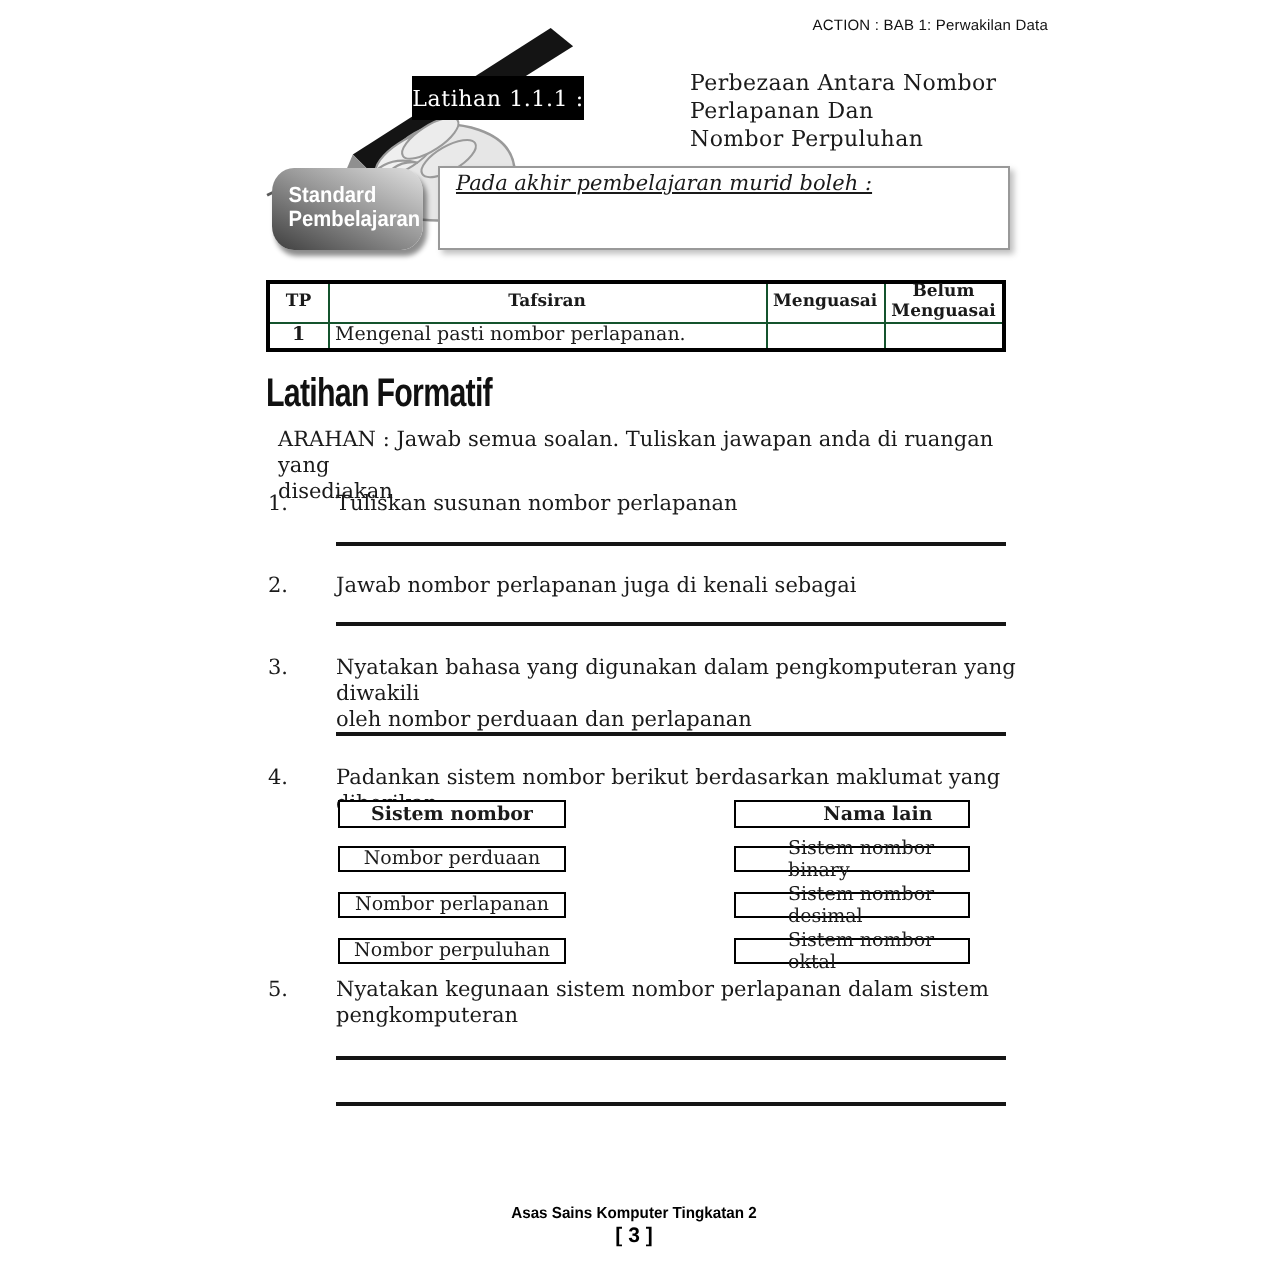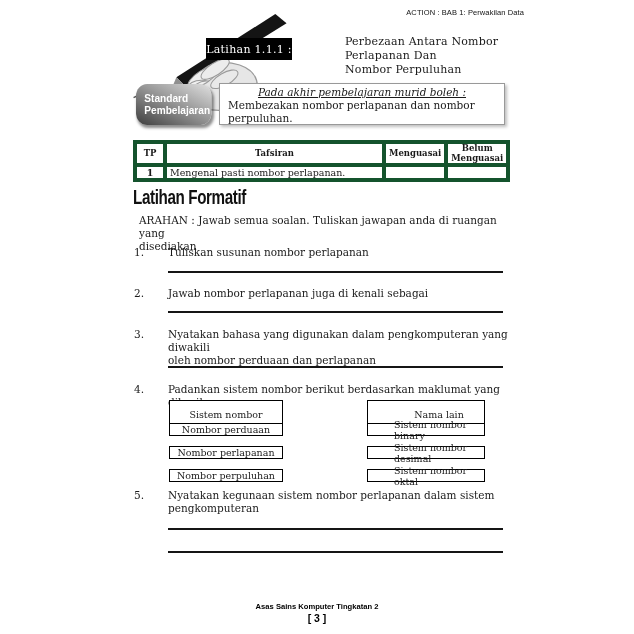--- a/index.html
+++ b/index.html
@@ -35,26 +35,26 @@
     color:#fff;font-family:"Liberation Sans",sans-serif;font-weight:bold;
     font-size:11px;line-height:12px;padding-top:8px;padding-left:9px;
     box-sizing:border-box;transform:scaleX(0.92);transform-origin:left top;
     white-space:pre-line;
   }
   .std-info{
     left:219px;top:83px;width:286px;height:42px;border:1px solid #999;
     box-shadow:2px 2px 3px rgba(0,0,0,0.25);background:#fff;
     padding:2px 8px;box-sizing:border-box;font-size:10.5px;line-height:13px;
   }
-  .std-info .intro{font-style:italic;text-decoration:underline;text-align:center;}
+  .std-info .intro{font-style:italic;text-decoration:underline;}
   .std-info .descr{white-space:pre-line;}
 
   
   .tp-table{left:133px;top:140px;border-collapse:collapse;table-layout:fixed;}
-  .tp-table td,.tp-table th{border:4px solid #14532d;padding:0 3px;box-sizing:border-box;}
+  .tp-table td,.tp-table th{border:1px solid #14532d;padding:0 3px;box-sizing:border-box;}
   .tp-table{border:2px solid #000;}
   .tp-table th{font-size:8.5px;font-weight:bold;text-align:center;height:20px;line-height:9.5px;}
   .tp-table td{font-size:9.5px;height:13px;}
   .col-tp{width:30px;} .col-taf{width:219px;} .col-m{width:53px;} .col-bm{width:59px;}
   .cell-tp{text-align:center;font-weight:bold;}
 
   
   .formatif-heading{
     left:133px;top:186px;font-family:"Liberation Sans",sans-serif;
     font-weight:bold;font-size:20px;letter-spacing:-0.5px;
@@ -70,21 +70,21 @@
   .q4{left:134px;top:383px;} .q5{left:134px;top:489px;}
   .answer-line{left:168px;width:335px;height:0;border-top:2px solid #151515;}
   .al-1{top:271px;} .al-2{top:311px;} .al-3{top:366px;} .al-5a{top:528px;} .al-5b{top:551px;}
 
   
   .match-box{
     position:absolute;height:13px;border:1px solid #000;background:#fff;
     display:flex;align-items:center;justify-content:center;
     font-size:9.5px;box-sizing:border-box;
   }
-  .match-header{font-weight:normal;border-width:1.5px;height:29px;}
+  .match-header{font-weight:bold;border-width:1.5px;height:14px;}
   .mcol-left{left:169px;width:114px;}
   .mcol-right{left:367px;width:118px;padding-left:26px;}
   .mrow-h{top:400px;} .mrow-1{top:423px;} .mrow-2{top:446px;} .mrow-3{top:469px;}
 
   
   .footer{left:0;top:602px;width:634px;text-align:center;
     font-family:"Liberation Sans",sans-serif;font-weight:bold;color:#000000;}
   .footer .book{font-size:8px;transform:scaleX(0.95);}
   .footer .pageno{font-size:10.5px;margin-top:1px;}
 </style>
@@ -107,22 +107,20 @@
 </svg>
 
 <div class="abs latihan-label">Latihan 1.1.1 :</div>
 <div class="abs exercise-title">Perbezaan Antara Nombor Perlapanan Dan
 Nombor Perpuluhan</div>
 
 <div class="abs std-box">Standard
 Pembelajaran</div>
 <div class="abs std-info">
   <div class="intro">Pada akhir pembelajaran murid boleh :</div>
-  <div class="descr">Membezakan nombor perlapanan dan nombor
-perpuluhan.</div>
 </div>
 
 <table class="abs tp-table">
   <colgroup>
       <col class="col-tp">
       <col class="col-taf">
       <col class="col-m">
       <col class="col-bm">
     </colgroup>
   <tbody>

